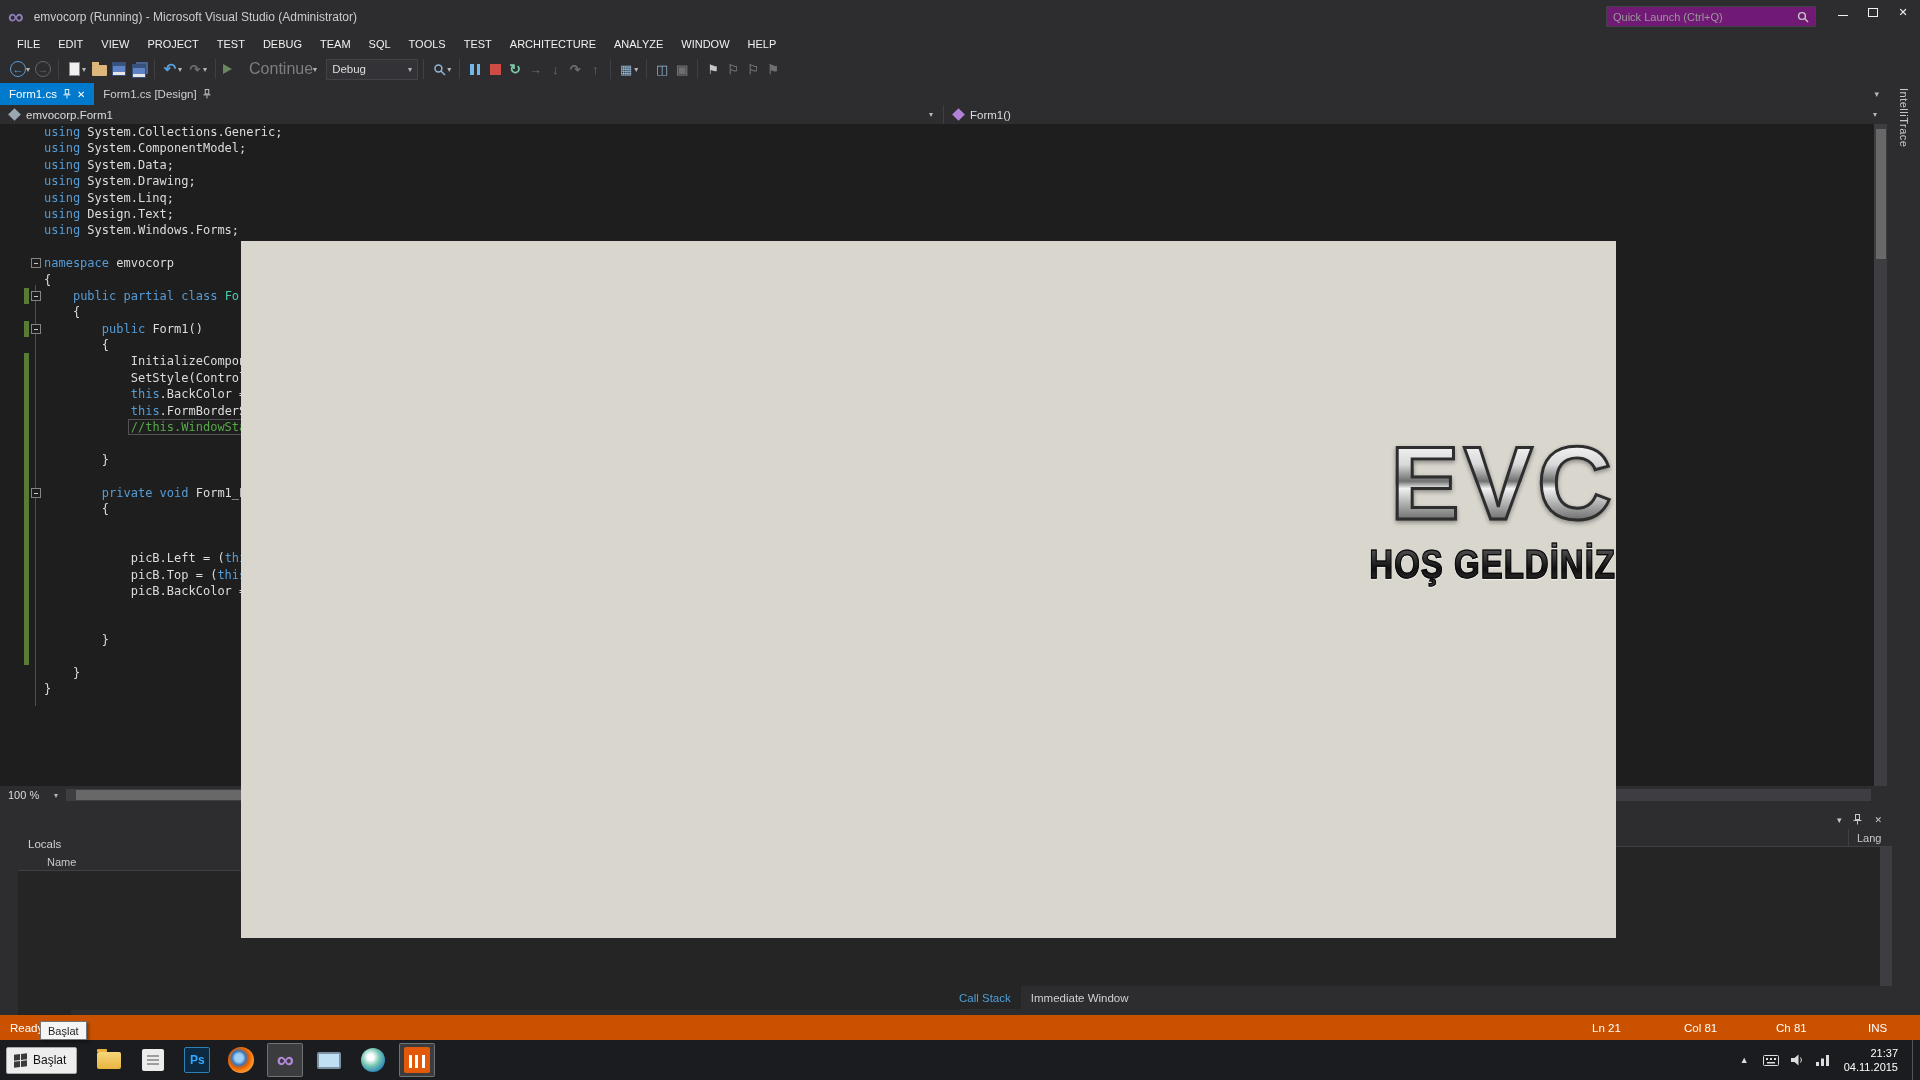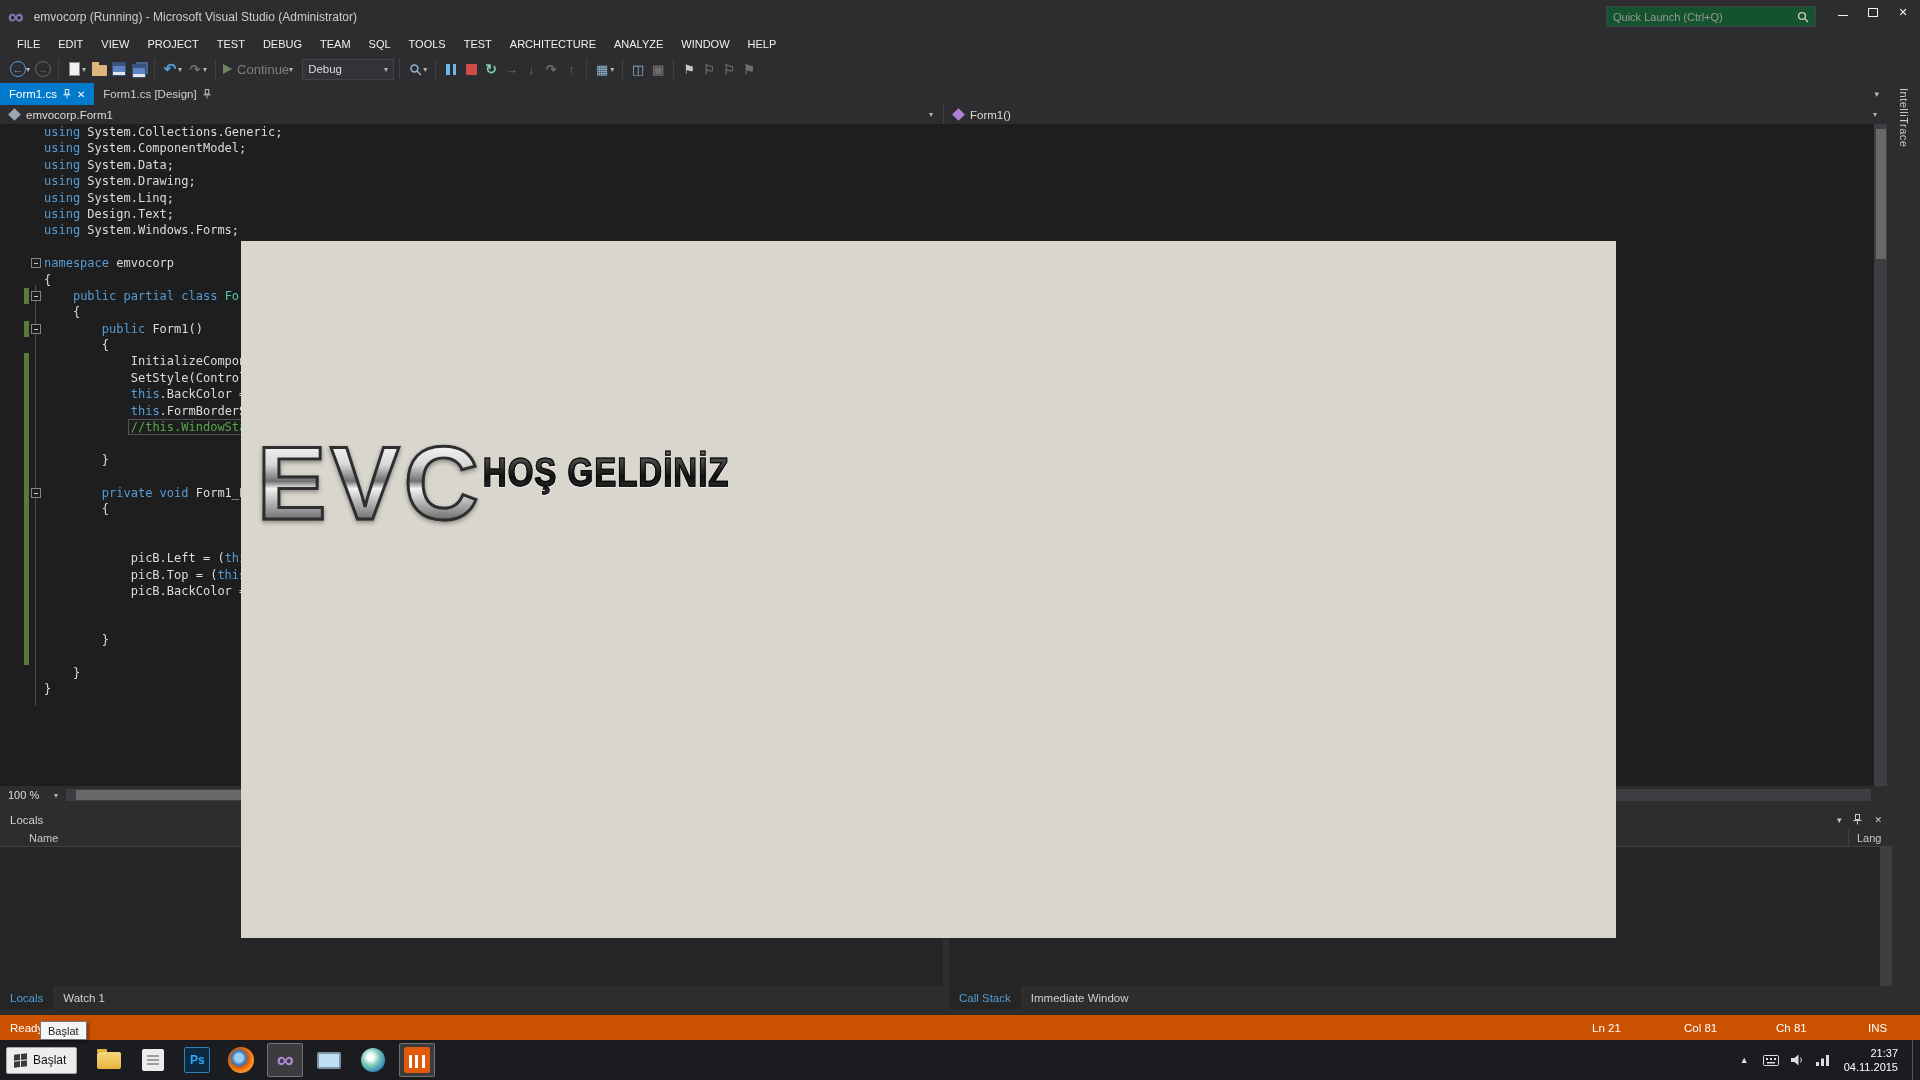--- a/index.html
+++ b/index.html
@@ -3,21 +3,21 @@
 <meta charset="utf-8">
 <style>
 *{margin:0;padding:0;box-sizing:border-box;}
 body{width:1920px;height:1080px;overflow:hidden;background:#3c3c3c;font-family:"Liberation Sans",sans-serif;}
 #root{position:relative;width:1920px;height:1080px;background:#2d2d30;}
 
 
 .titlebar{position:absolute;top:0;left:0;right:0;height:33px;background:#2d2d30;display:flex;align-items:center;}
 .vs-logo{font-size:22px;line-height:22px;color:#8d7bb8;margin:0 10px 0 8px;font-weight:bold;}
 .win-title{font-size:12px;color:#cccccc;}
-.quick-launch{position:absolute;right:104px;top:6px;width:210px;height:21px;background:#14532d;border:1px solid #434346;display:flex;align-items:center;padding:0 6px;}
+.quick-launch{position:absolute;right:104px;top:6px;width:210px;height:21px;background:#701a75;border:1px solid #434346;display:flex;align-items:center;padding:0 6px;}
 .ql-text{color:#999;font-size:11px;flex:1;}
 .win-btns{position:absolute;right:2px;top:0;height:24px;display:flex;}
 .wbtn{width:30px;height:24px;display:flex;align-items:center;justify-content:center;color:#f1f1f1;font-size:11px;}
 .glyph-min{width:10px;height:1px;background:#f1f1f1;margin-top:7px;}
 .glyph-max{width:10px;height:9px;border:1px solid #f1f1f1;}
 
 
 .menubar{position:absolute;top:33px;left:0;right:0;height:22px;display:flex;align-items:center;padding-left:8px;}
 .menu-item{padding:0 9px;font-size:11px;color:#f1f1f1;line-height:22px;}
 
@@ -33,21 +33,21 @@
 .g-blue2{color:#8fb6d4;font-size:13px;}
 .g-gray{color:#6e6e6e;font-size:13px;font-weight:bold;}
 .g-green{color:#7ec9a8;font-size:14px;font-weight:bold;}
 .g-light{color:#c8c8c8;font-size:13px;}
 .ic-page{width:11px;height:14px;background:#f0f0f0;border:1px solid #8a8a8a;}
 .ic-openfolder{width:15px;height:11px;background:#dcb67a;border-radius:1px;position:relative;margin-top:3px;}
 .ic-openfolder::before{content:"";position:absolute;top:-3px;left:0;width:7px;height:3px;background:#dcb67a;}
 .ic-floppy{width:14px;height:14px;background:linear-gradient(180deg,#37537e 0 3px,#5f82c4 3px 9px,#e6e6e6 9px);border:1px solid #36507c;}
 .ic-floppy.all{box-shadow:3px -3px 0 -1px #49648f;margin-top:3px;}
 .play-tri{width:0;height:0;border-left:9px solid #7da770;border-top:5.5px solid transparent;border-bottom:5.5px solid transparent;opacity:.75;margin-right:5px;}
-.cont-label{font-size:13px;color:#7e7e7e;}
+.cont-label{font-size:16px;color:#7e7e7e;margin-left:12px;}
 .debug-combo{width:92px;height:21px;border:1px solid #434346;background:#333337;color:#dcdcdc;display:flex;align-items:center;justify-content:space-between;font-size:11.5px;padding:0 5px;margin-left:6px;}
 .nav-caret{font-size:8px;color:#b5b5b5;}
 .ic-pause{display:flex;gap:3px;}
 .ic-pause i{display:block;width:3.5px;height:11px;background:#6fb8e8;}
 .ic-stop{width:11px;height:11px;background:#cf4c46;}
 
 
 .tabbar{position:absolute;top:83px;left:0;width:1887px;height:22px;display:flex;align-items:flex-end;}
 .tabs{display:flex;height:22px;}
 .tab{display:flex;align-items:center;height:22px;padding:0 9px;font-size:11.5px;color:#cfcfcf;gap:6px;}
@@ -86,21 +86,21 @@
 .zoom-ctl{width:64px;display:flex;align-items:center;justify-content:space-between;padding:0 6px 0 8px;font-size:11px;color:#dcdcdc;}
 .htrack{flex:1;height:12px;margin:0 16px 0 2px;background:#3e3e42;position:relative;}
 .hthumb{position:absolute;left:10px;top:1px;width:700px;height:10px;background:#686868;}
 
 
 .side-tab{position:absolute;top:88px;left:1893px;width:22px;height:90px;display:flex;justify-content:center;}
 .side-tab-text{writing-mode:vertical-rl;font-size:11px;color:#c8c8c8;letter-spacing:.5px;}
 
 
 .panel{position:absolute;top:810px;height:199px;background:#252526;}
-.p-left{left:0;width:943px;}
+.p-left{left:18px;width:943px;margin-top:24px;}
 .p-right{left:949px;width:943px;}
 .p-title{height:19px;display:flex;align-items:center;padding:0 10px;background:#2d2d30;}
 .p-title-text{font-size:11.5px;color:#d0d0d0;}
 .sp{flex:1;}
 .p-ic{color:#c8c8c8;font-size:9px;margin-left:12px;display:flex;align-items:center;}
 .p-header{position:relative;height:18px;background:#2d2d30;border-bottom:1px solid #3f3f46;display:flex;align-items:center;}
 .p-header .col{font-size:11px;color:#c8c8c8;padding-left:29px;}
 .p-header .col-lang{position:absolute;left:899px;padding-left:8px;border-left:1px solid #3f3f46;height:100%;display:flex;align-items:center;overflow:hidden;white-space:nowrap;}
 .p-body{position:absolute;top:37px;left:0;right:0;bottom:23px;background:#252526;}
 .p-scroll{position:absolute;right:0;top:0;width:12px;bottom:0;background:#3e3e42;}
@@ -110,21 +110,21 @@
 
 
 .statusbar{position:absolute;top:1015px;left:0;width:1920px;height:25px;background:var(--status,#ca5100);display:flex;align-items:center;color:#fff;font-size:11.5px;z-index:10;}
 .sb-ready{margin-left:10px;}
 .sb-right{margin-left:auto;display:flex;}
 .sb-f{width:92px;}
 .sb-ins{width:46px;margin-right:6px;}
 
 
 .app-window{position:absolute;left:241px;top:241px;width:1375px;height:697px;background:var(--appbg,#d9d6ce);z-index:40;}
-.logo-wrap{position:absolute;top:196px;left:16px;width:100%;display:flex;flex-direction:row;align-items:flex-start;}
+.logo-wrap{position:absolute;top:196px;left:0;width:100%;display:flex;flex-direction:column;align-items:flex-end;}
 .evc{font-size:104px;font-weight:bold;line-height:92px;letter-spacing:4px;color:#b8b8b8;-webkit-text-stroke:3px #2e2e2e;}
 .hos{margin-top:16px;font-size:33px;font-weight:bold;letter-spacing:1px;transform:scaleY(1.25);color:#1a1a1a;}
 @supports (-webkit-background-clip:text){
 .evc{background:linear-gradient(180deg,#ffffff 0%,#d8d8d8 30%,#707070 48%,#f2f2f2 56%,#b9b9b9 70%,#4a4a4a 100%);-webkit-background-clip:text;background-clip:text;color:transparent;filter:drop-shadow(0 2px 2px rgba(0,0,0,.35));}
 .hos{background:linear-gradient(180deg,#707070,#111 60%,#3c3c3c);-webkit-background-clip:text;background-clip:text;color:transparent;-webkit-text-stroke:1px #0a0a0a;filter:drop-shadow(0 1px 0 rgba(255,255,255,.5));}
 }
 
 
 .tooltip{position:absolute;left:40px;top:1021px;height:19px;background:#f5f5f5;border:1px solid #767676;color:#1e1e1e;font-size:11px;display:flex;align-items:center;padding:0 7px;z-index:60;box-shadow:2px 2px 3px rgba(0,0,0,.35);}
 

